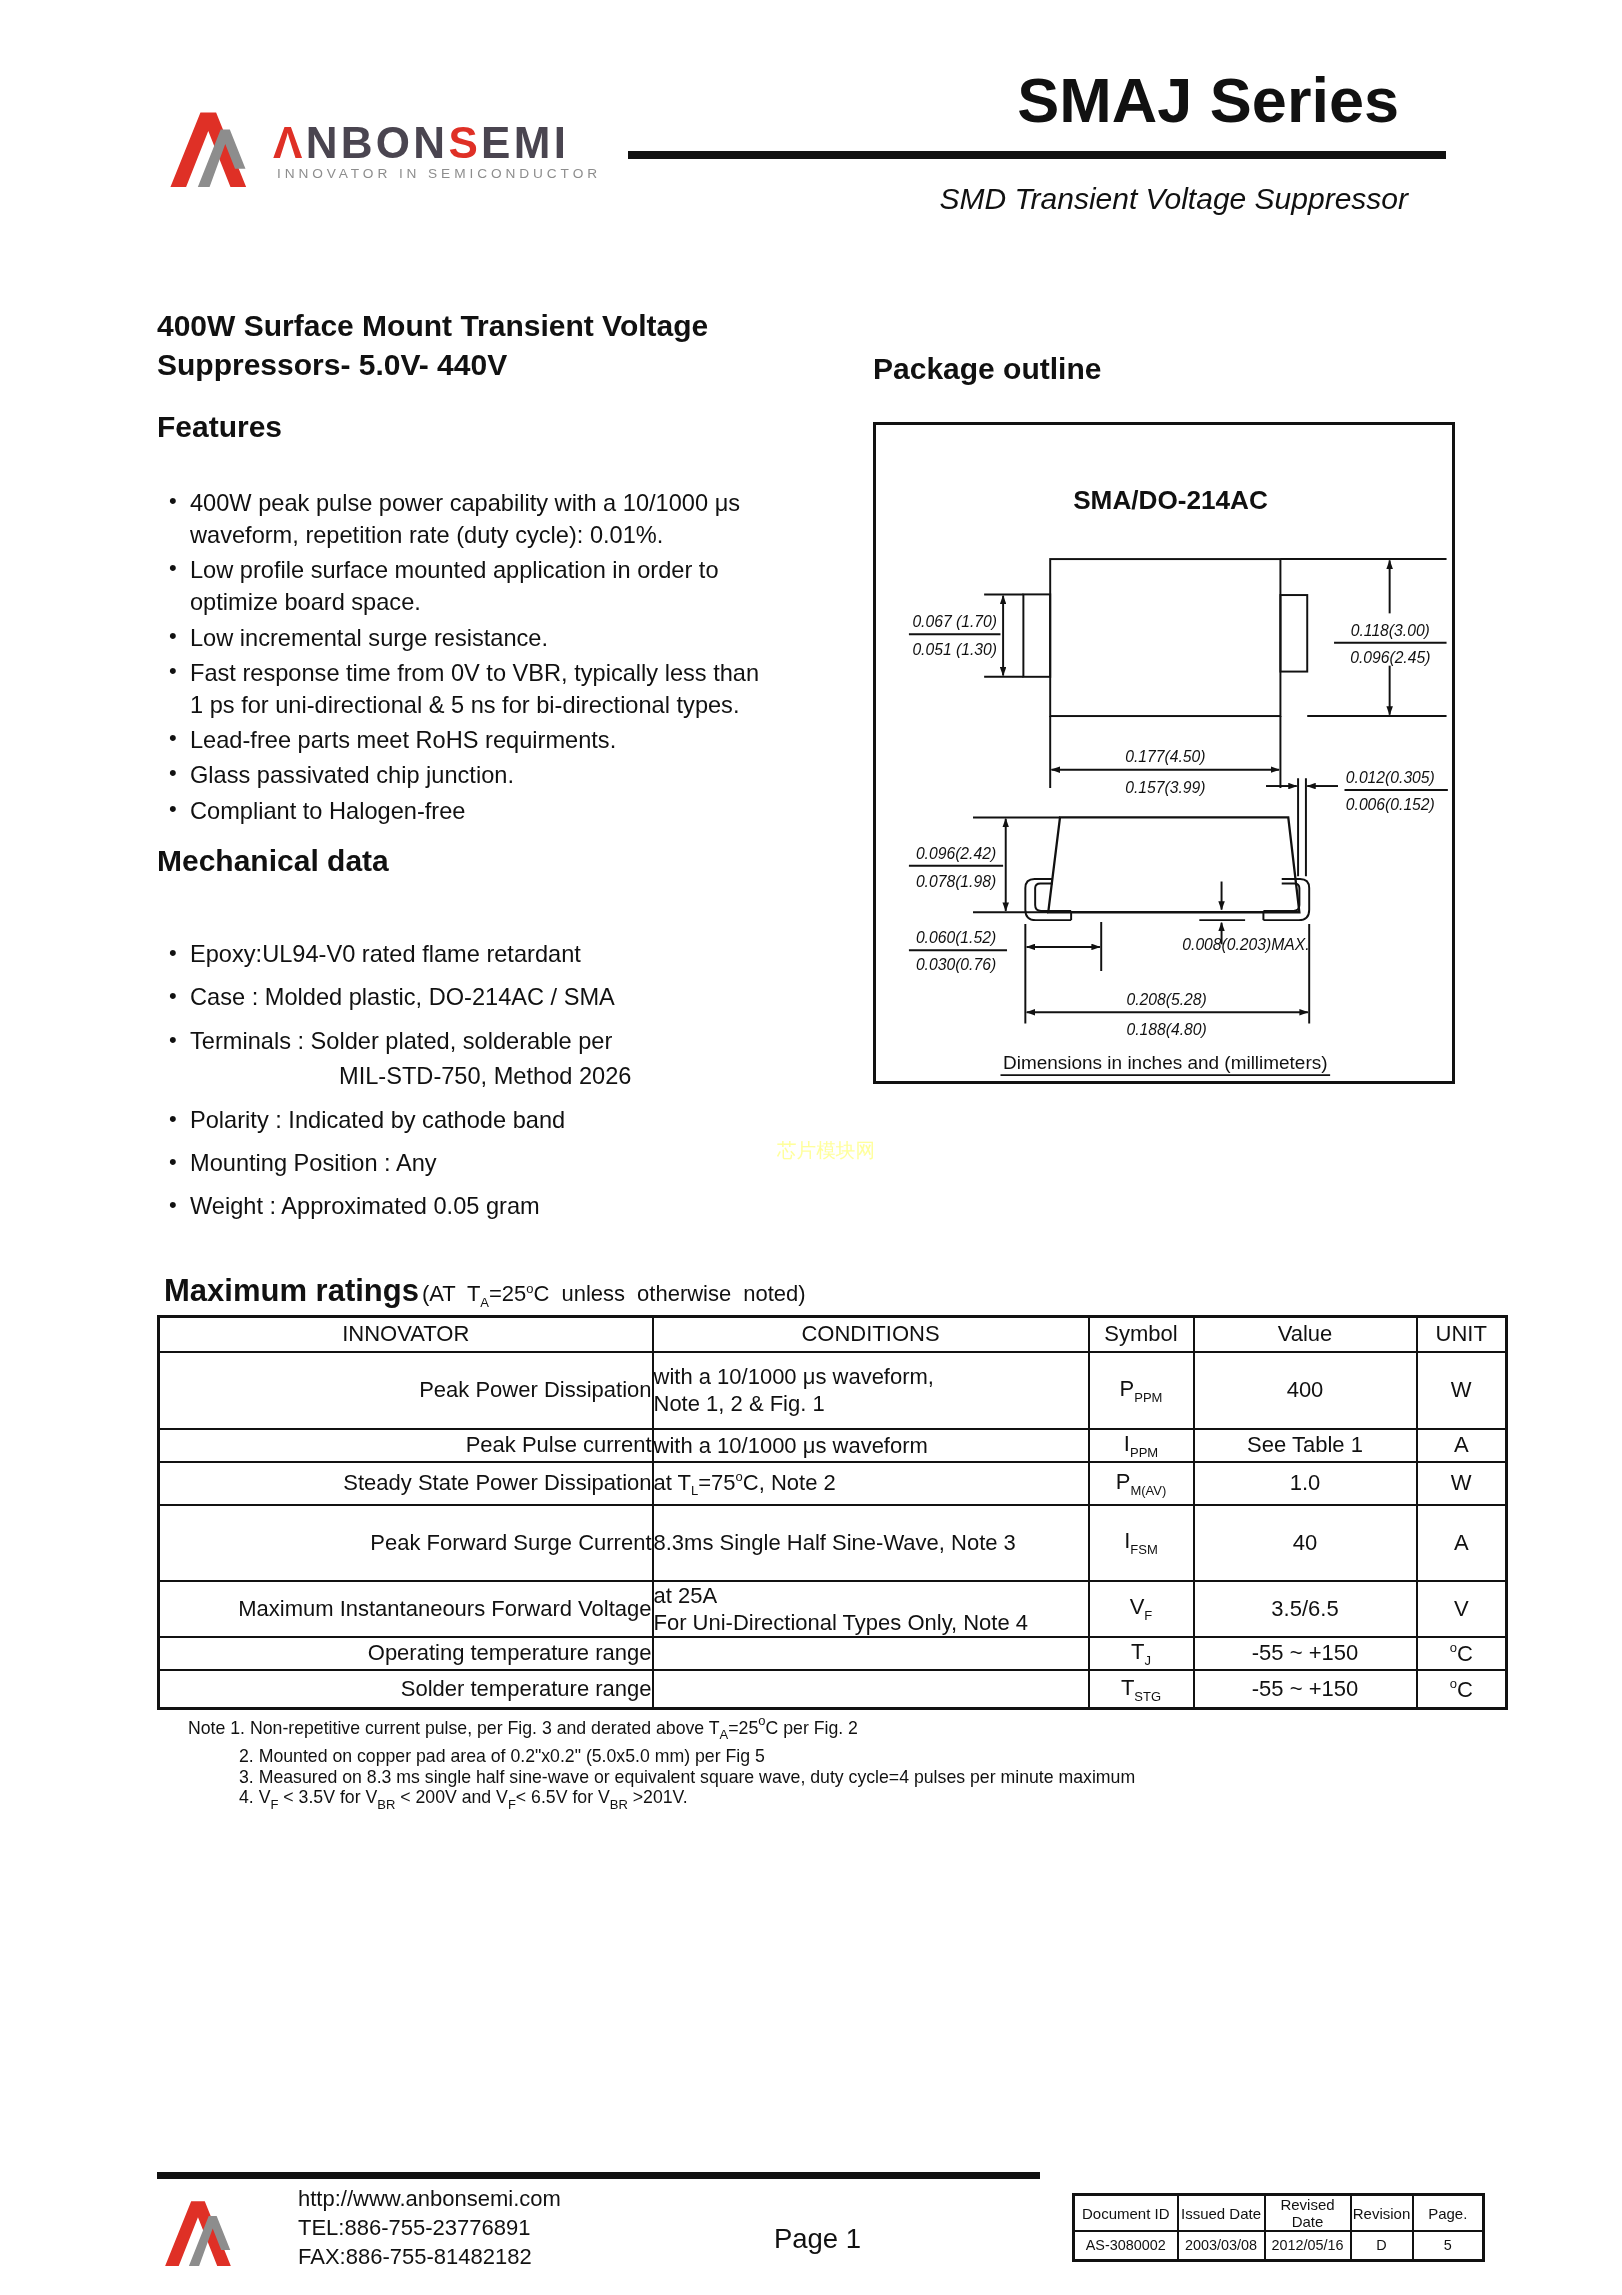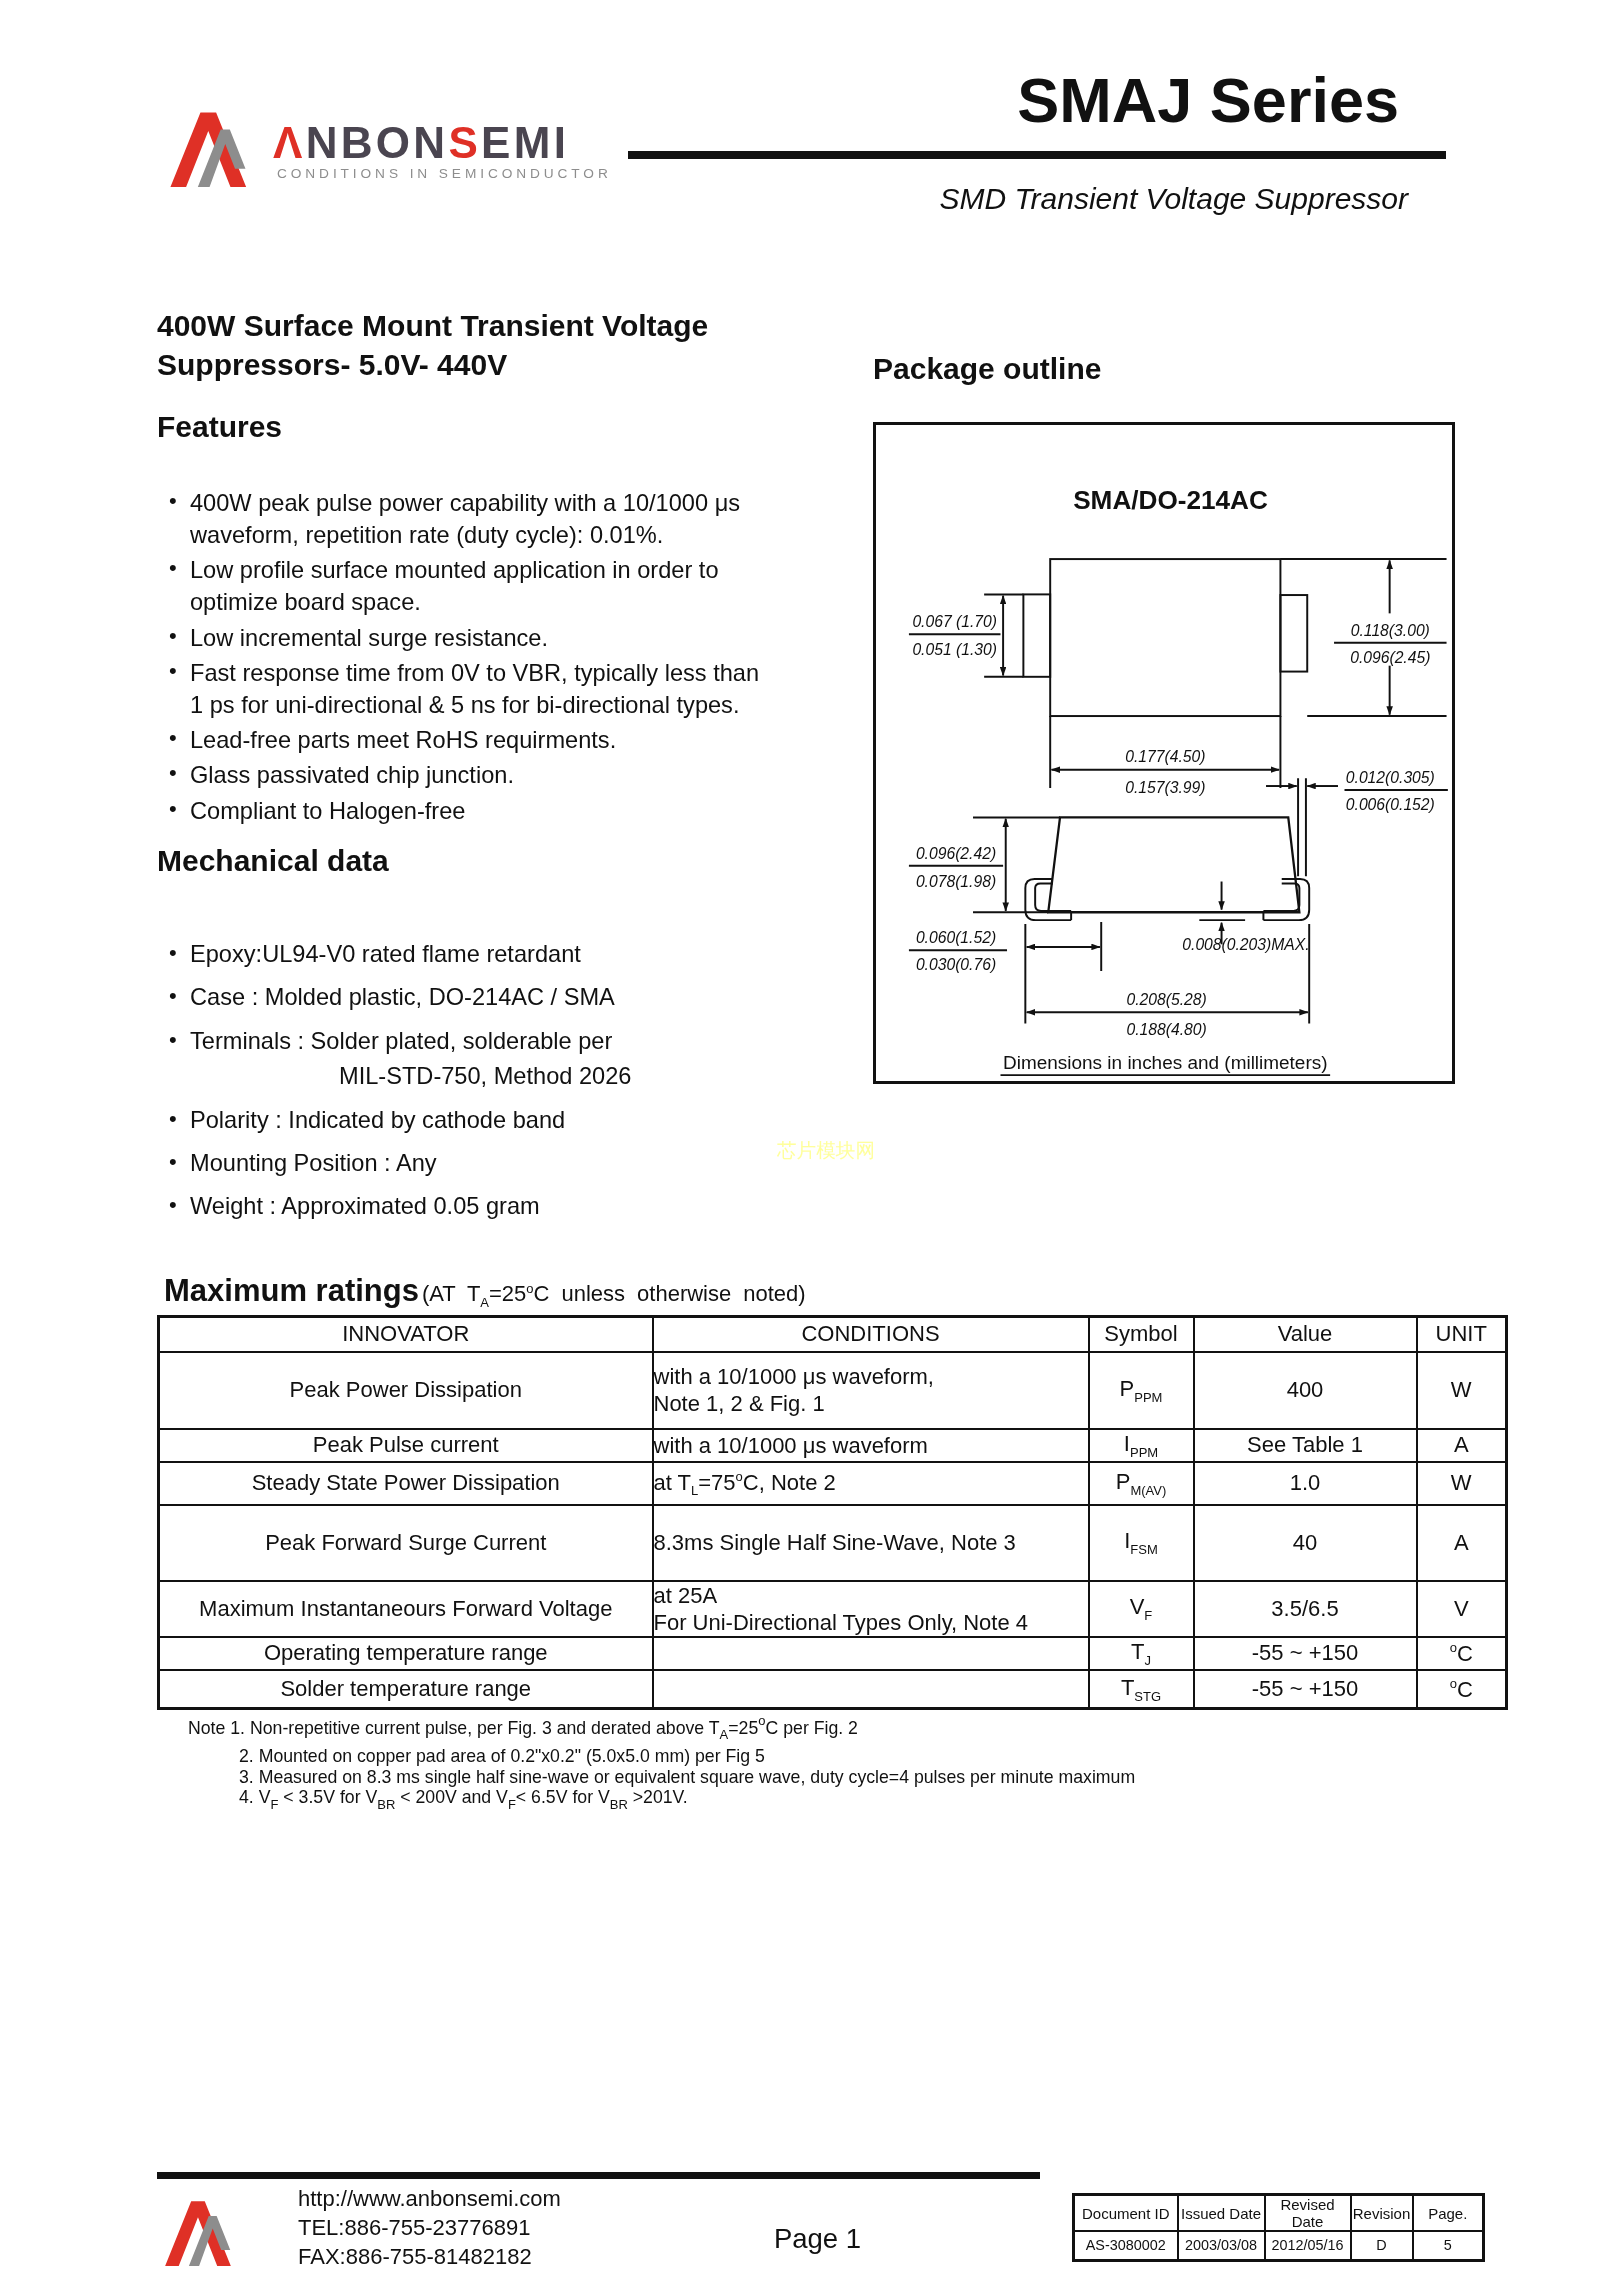--- a/index.html
+++ b/index.html
@@ -34,21 +34,21 @@
   .ln{stroke:#111;stroke-width:3;fill:none;}
   .thick{stroke-width:3.5;}
 
   
   .mr-title{font-size:31px;font-weight:700;}
   .mr-sub{font-size:22px;font-weight:400;word-spacing:5.9px;}
   table.ratings{border-collapse:collapse;table-layout:fixed;width:1348px;border:3.9px solid #111;}
   table.ratings th,table.ratings td{border:2.6px solid #111;font-size:22px;font-weight:400;
       padding:0;vertical-align:middle;overflow:hidden;}
   table.ratings th{text-align:center;}
-  td.param{text-align:center;padding-left:38px;}
+  td.param{text-align:right;padding-left:38px;}
   td.cond{text-align:left;padding-left:13px;line-height:27px;}
   td.ctr{text-align:center;}
   tr.r1 td.param,tr.r1 td.cond{vertical-align:middle;}
   .sb{font-size:13px;vertical-align:-5.9px;}
   .sp{font-size:13px;vertical-align:8.5px;}
   .notes div{font-size:17.7px;line-height:20.6px;}
   .notes .ind{margin-left:51px;}
 
   
   .wmark{font-size:19.6px;color:#ffff9c;white-space:nowrap;}
@@ -68,21 +68,21 @@
 
 <div id="page">
 
   <svg class="abs" style="left:169px;top:110px;" width="89" height="77" viewBox="0 0 136 118">
     <path d="M2,118 L48,4 L72,4 L118,118 L94,118 L60,32 L26,118 Z" fill="#df3026"></path>
     <path d="M44,118 L79,30 L93,30 L117,90 L101,90 L86,52 L62,118 Z" fill="#8d8d8d"></path>
   </svg>
   <div class="abs wordmark" style="left:273px;top:118px;">
     <span class="red">Λ</span><span>NBON</span><span class="red">S</span><span>EMI</span>
   </div>
-  <div class="abs tagline" style="left:277px;top:166px;">CONDITIONS IN SEMICONDUCTOR</div>
+  <div class="abs tagline" style="left:277px;top:166px;">INNOVATOR IN SEMICONDUCTOR</div>
 
   <div class="abs doc-title" style="right:195px;top:64px;">SMAJ Series</div>
   <div class="abs title-rule" style="left:628px;top:151px;width:818px;"></div>
   <div class="abs doc-subtitle" style="right:186px;top:182px;">SMD Transient Voltage Suppressor</div>
 
   <div class="abs h400" style="left:157px;top:306px;width:707px;">400W Surface Mount Transient Voltage
 Suppressors- 5.0V- 440V</div>
 
   <div class="abs sect" style="left:157px;top:410px;">Features</div>
 

